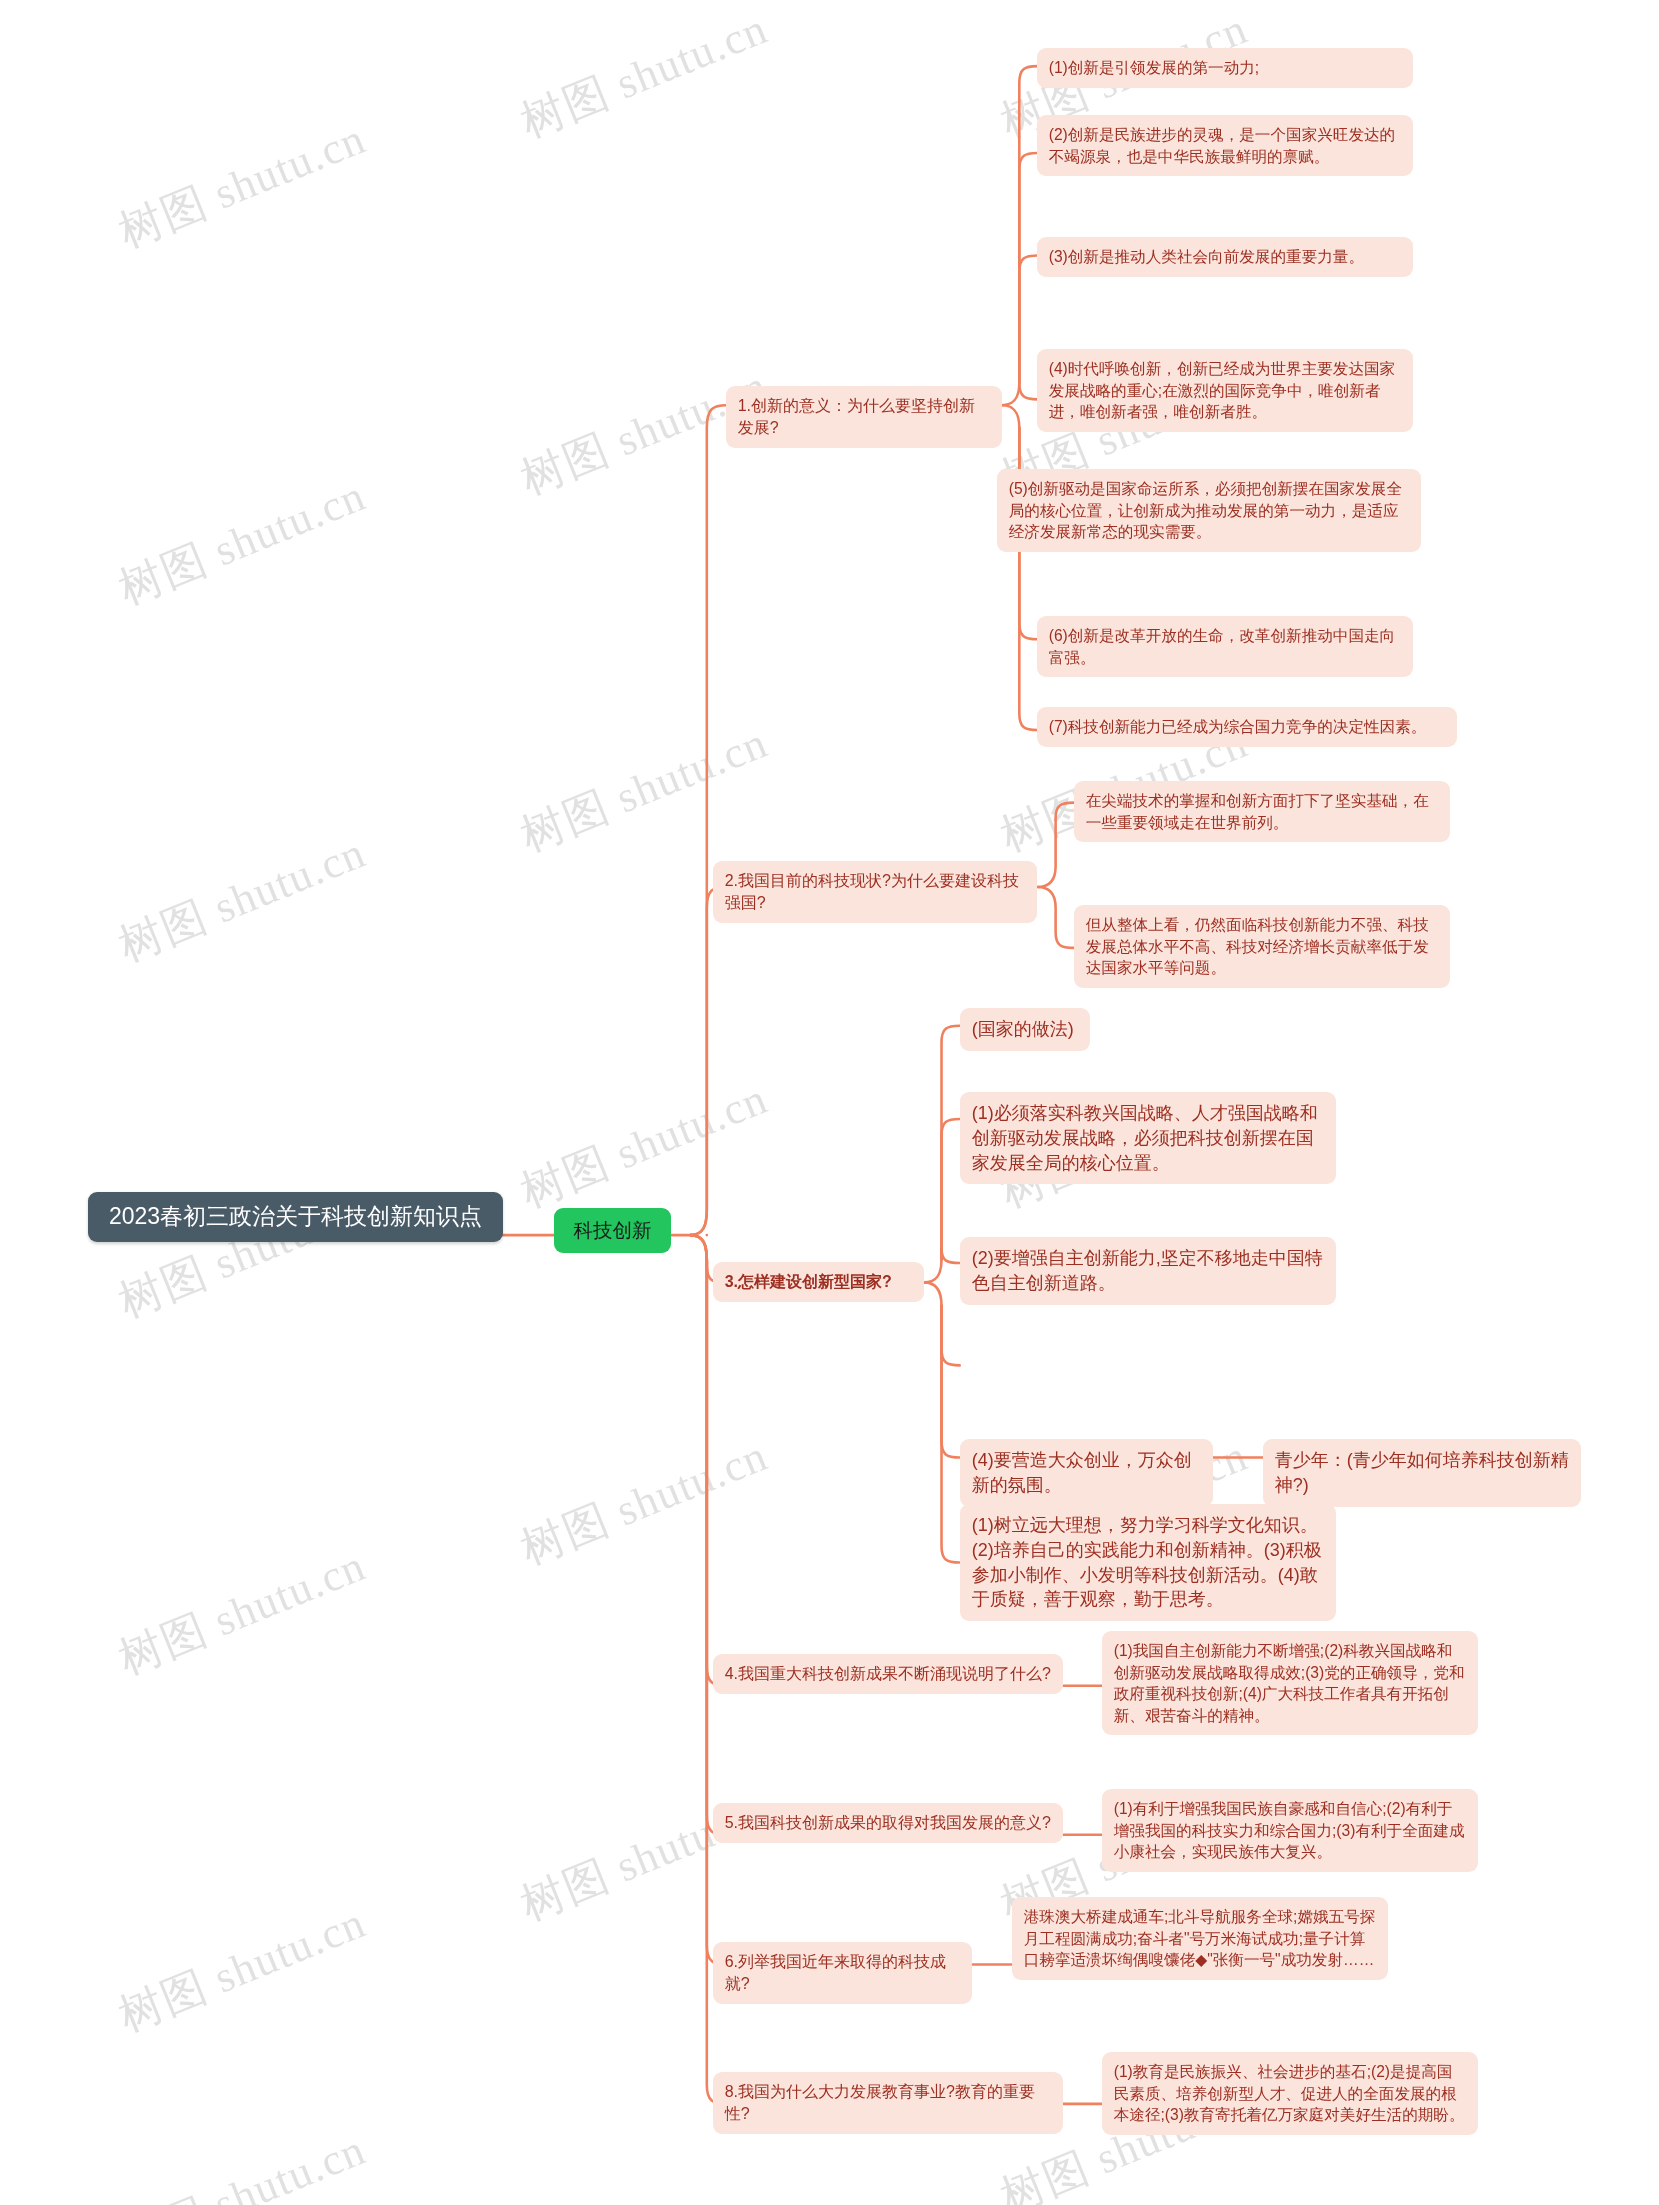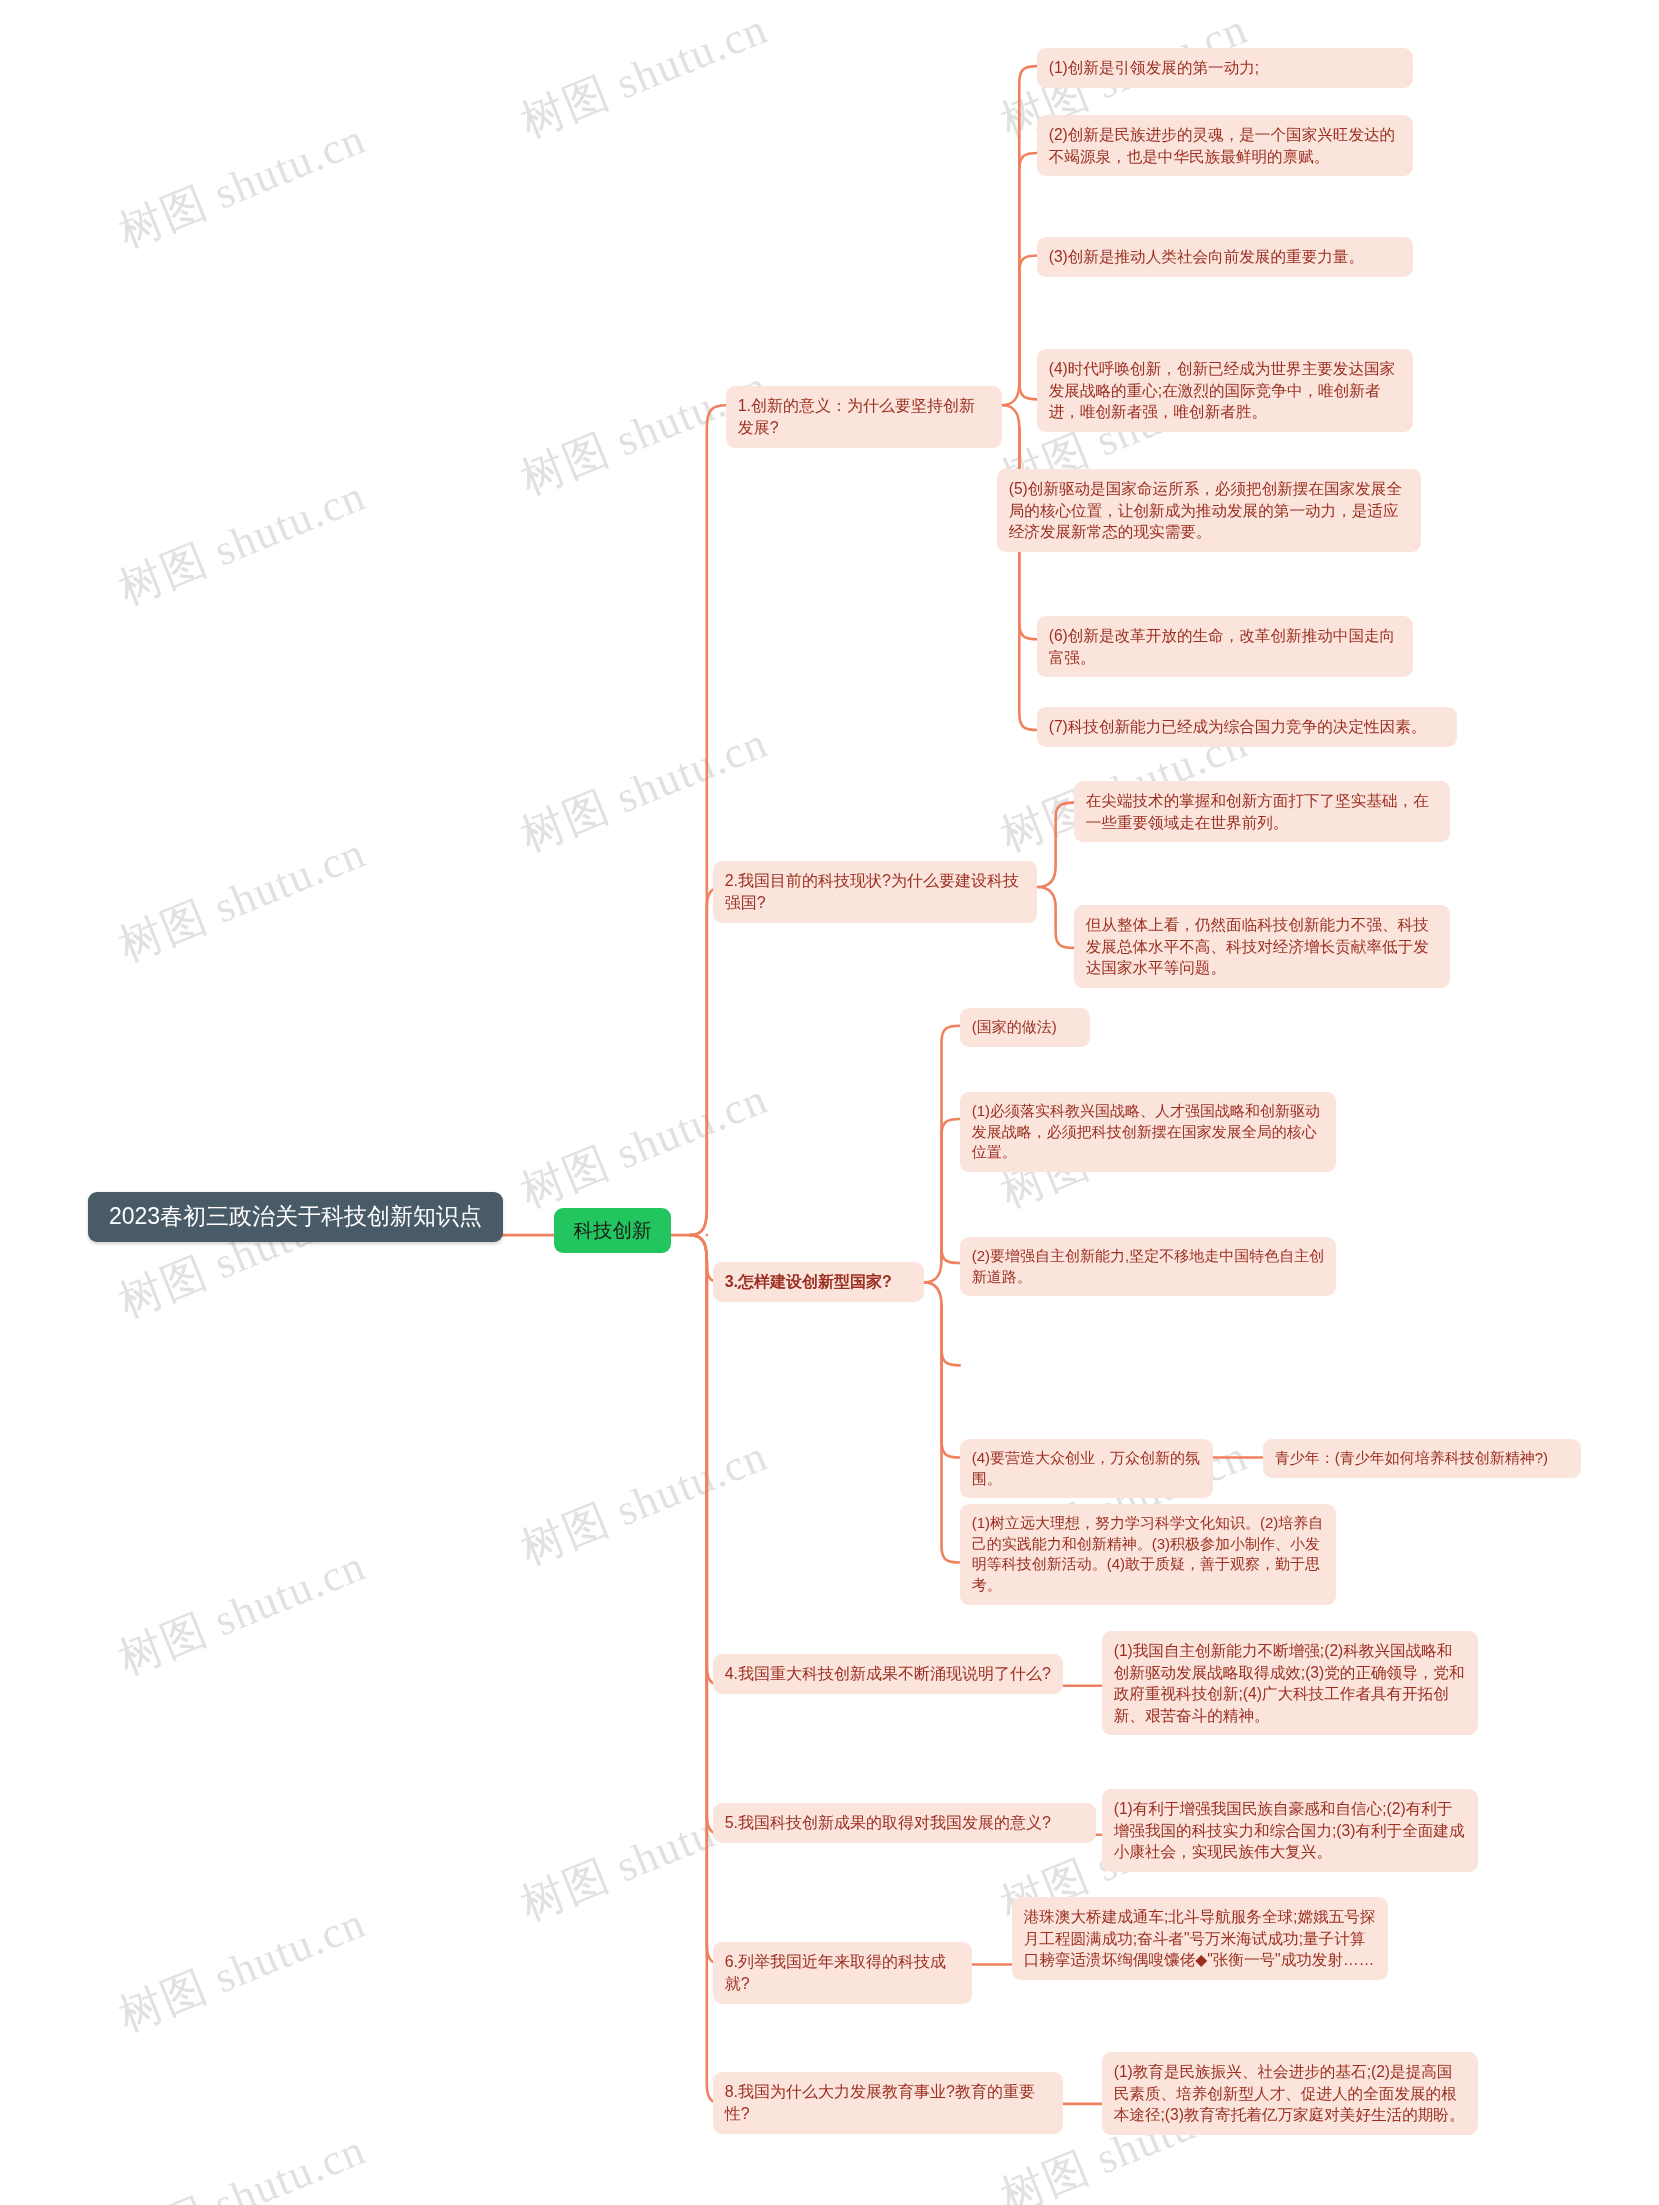--- a/index.html
+++ b/index.html
@@ -87,21 +87,21 @@
   .leaf {
     background: #fbe4dc;
     color: #9c2f21;
     font-size: 15.6px;
     border-radius: 10.4px;
   }
 
   .sub {
     background: #fbe4dc;
     color: #9c2f21;
-    font-size: 15px;
+    font-size: 18px;
     border-radius: 10.4px;
   }
 </style>
 </head>
 <body>
 
 <div id="watermarks">
     <div class="wm" style="left: 110px; top: 207px;">树图 shutu.cn</div>
     <div class="wm" style="left: 512px; top: 97px;">树图 shutu.cn</div>
     <div class="wm" style="left: 992px; top: 97px;">树图 shutu.cn</div>
@@ -252,21 +252,21 @@
     <div class="box sub">(1)树立远大理想，努力学习科学文化知识。(2)培养自己的实践能力和创新精神。(3)积极参加小制作、小发明等科技创新活动。(4)敢于质疑，善于观察，勤于思考。</div>
   </div>
 
   <div class="node" style="left:713px; top:1654px; width:350px;">
     <div class="box topic">4.我国重大科技创新成果不断涌现说明了什么?</div>
   </div>
   <div class="node" style="left:1102px; top:1631px; width:376px;">
     <div class="box leaf">(1)我国自主创新能力不断增强;(2)科教兴国战略和创新驱动发展战略取得成效;(3)党的正确领导，党和政府重视科技创新;(4)广大科技工作者具有开拓创新、艰苦奋斗的精神。</div>
   </div>
 
-  <div class="node" style="left:713px; top:1803px; width:383px;">
+  <div class="node" style="left:713px; top:1803px; width:350px;">
     <div class="box topic">5.我国科技创新成果的取得对我国发展的意义?</div>
   </div>
   <div class="node" style="left:1102px; top:1789px; width:376px;">
     <div class="box leaf">(1)有利于增强我国民族自豪感和自信心;(2)有利于增强我国的科技实力和综合国力;(3)有利于全面建成小康社会，实现民族伟大复兴。</div>
   </div>
 
   <div class="node" style="left:713px; top:1942px; width:259px;">
     <div class="box topic">6.列举我国近年来取得的科技成就?</div>
   </div>
   <div class="node" style="left:1012px; top:1897px; width:376px;">

